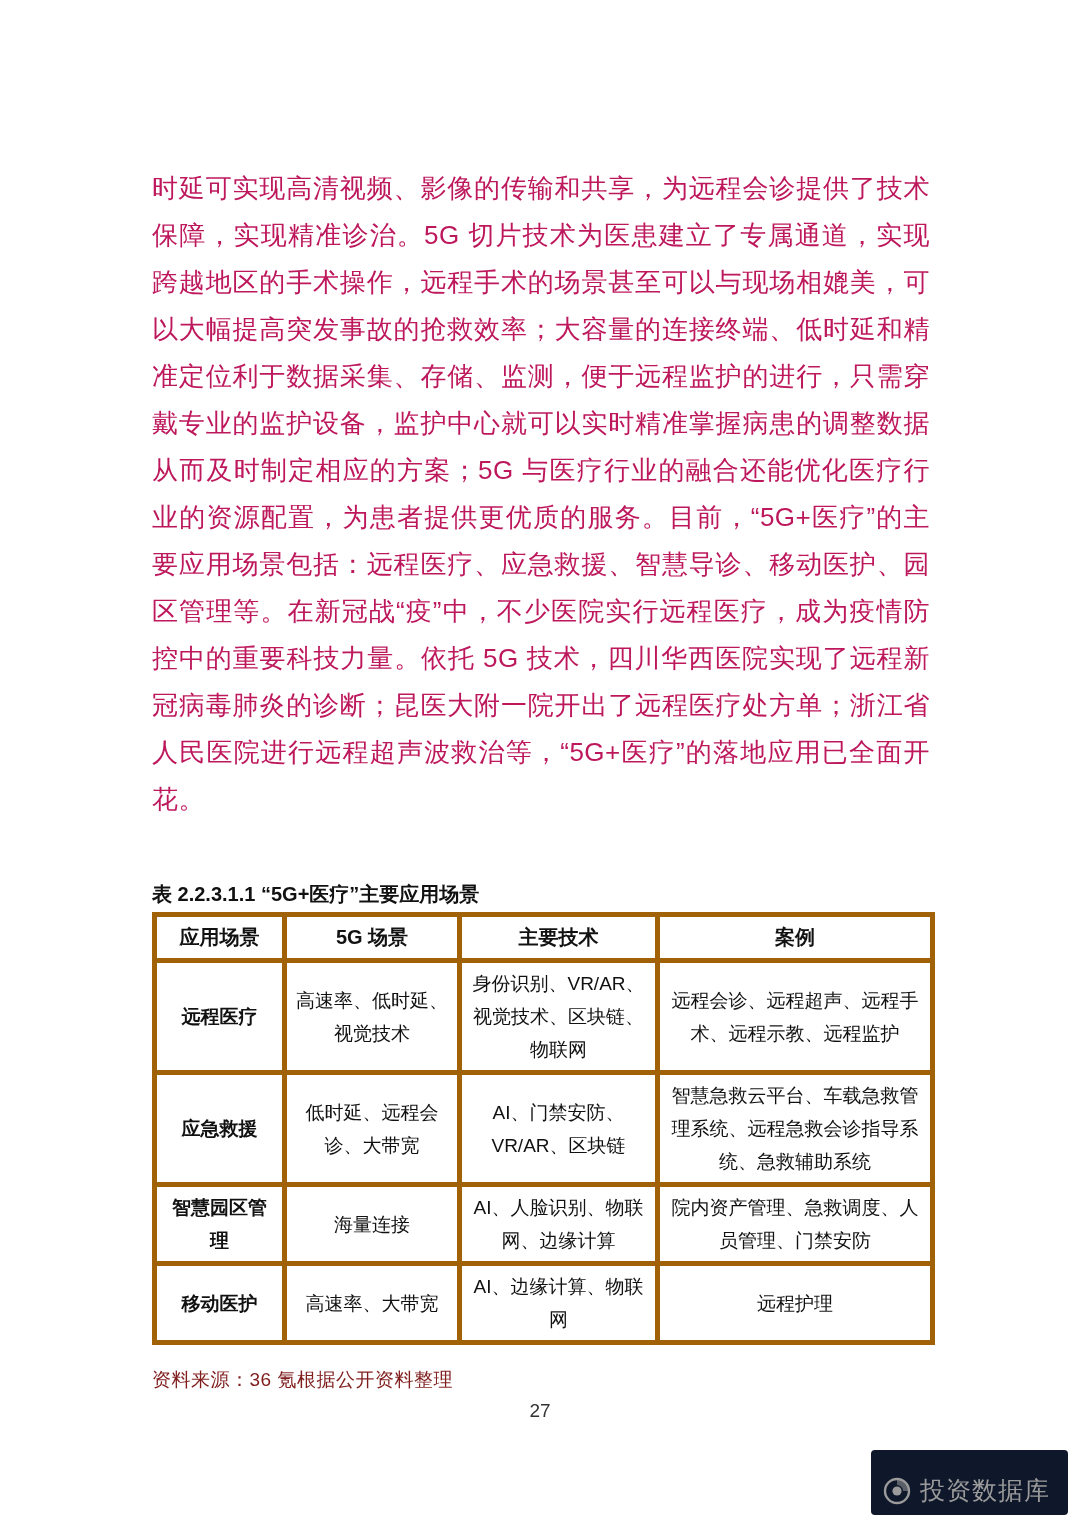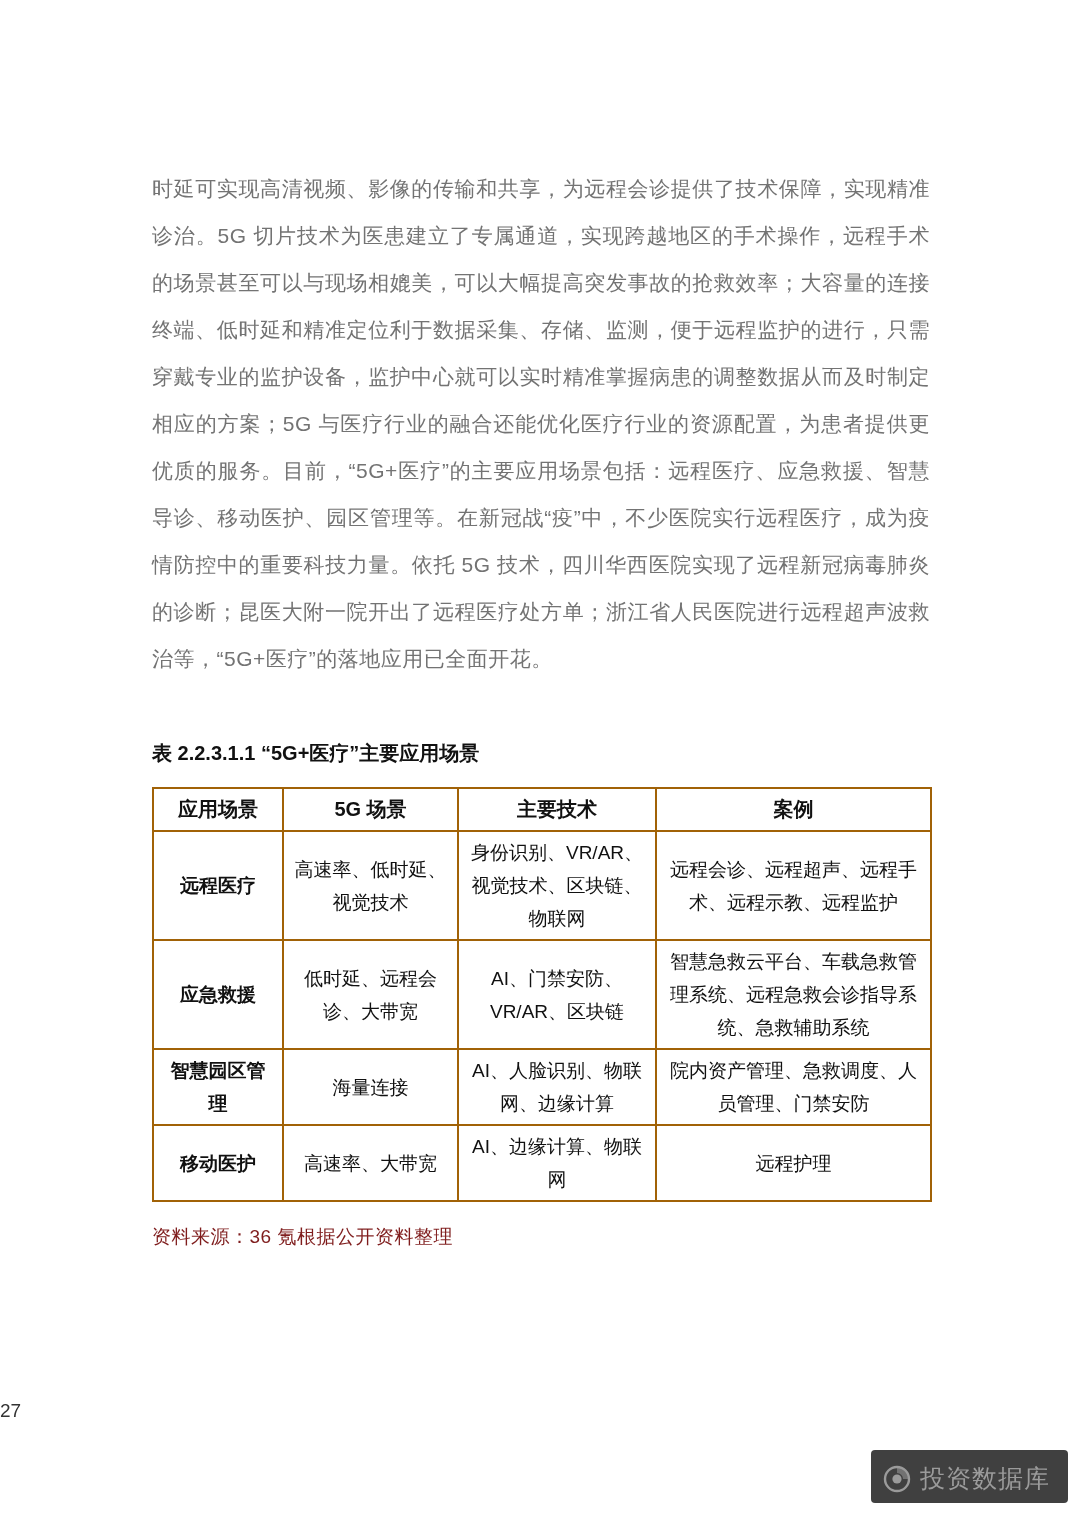--- a/index.html
+++ b/index.html
@@ -12,44 +12,44 @@
     color: #1c1c1c;
     overflow: hidden;
   }
   .content {
     position: absolute;
     left: 152px;
     top: 165px;
     width: 778px;
   }
   .body-text {
-    font-size: 21px;
+    font-size: 26px;
     line-height: 47px;
     text-align: justify;
     text-justify: inter-ideograph;
-    color: #737373;
+    color: #be185d;
     letter-spacing: 0.5px;
   }
   .table-title {
     margin-top: 58px;
-    margin-bottom: 20px;
+    margin-bottom: 4px;
     font-size: 20px;
     font-weight: bold;
     color: #111;
   }
   table.app-table {
     border-collapse: collapse;
     table-layout: fixed;
     width: 778px;
     font-size: 19px;
     color: #111;
   }
   table.app-table th,
   table.app-table td {
-    border: 2px solid #a16207;
+    border: 5px solid #a16207;
     text-align: center;
     vertical-align: middle;
     padding: 4px 8px;
     line-height: 33px;
   }
   table.app-table th {
     font-weight: bold;
     font-size: 20px;
     height: 40px;
   }
@@ -58,34 +58,34 @@
     margin-top: 22px;
     font-size: 19px;
     color: #7f1d1d;
     letter-spacing: 0.5px;
   }
   .page-number {
     position: absolute;
     left: 0;
     top: 1400px;
     width: 1080px;
-    text-align: left;
+    text-align: center;
     font-size: 19px;
     color: #333;
   }
   .watermark {
     position: absolute;
     right: 12px;
     top: 1450px;
     display: flex;
     align-items: center;
     gap: 9px;
-    background: #404040;
+    background: #0f172a;
     border-radius: 4px;
-    padding: 12px 18px 8px 12px;
+    padding: 24px 18px 8px 12px;
     color: #9b9b9b;
     font-size: 25px;
     letter-spacing: 1px;
   }
   .wm-icon { display: inline-flex; align-items: center; }
 </style>
 </head>
 <body>
 
 <div class="content">

